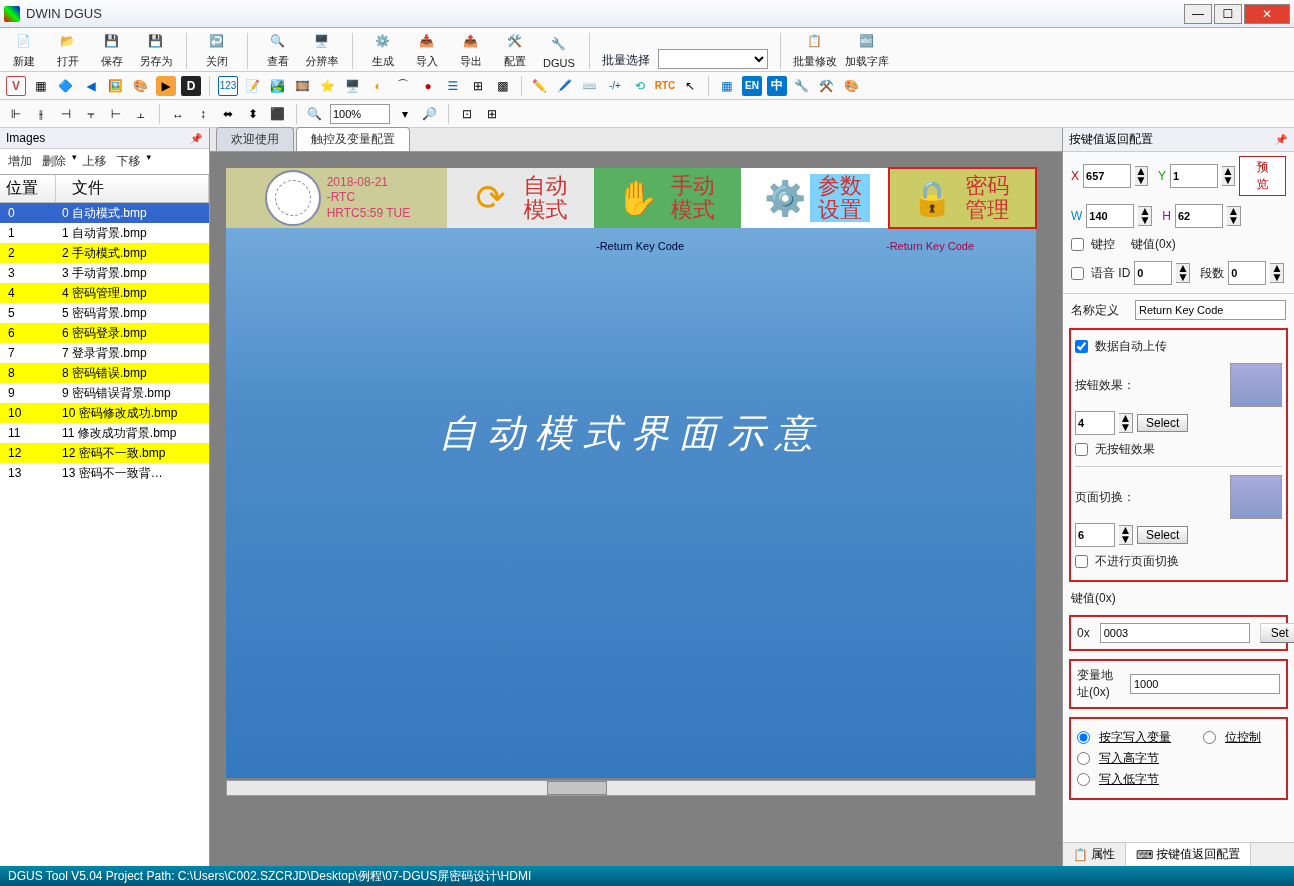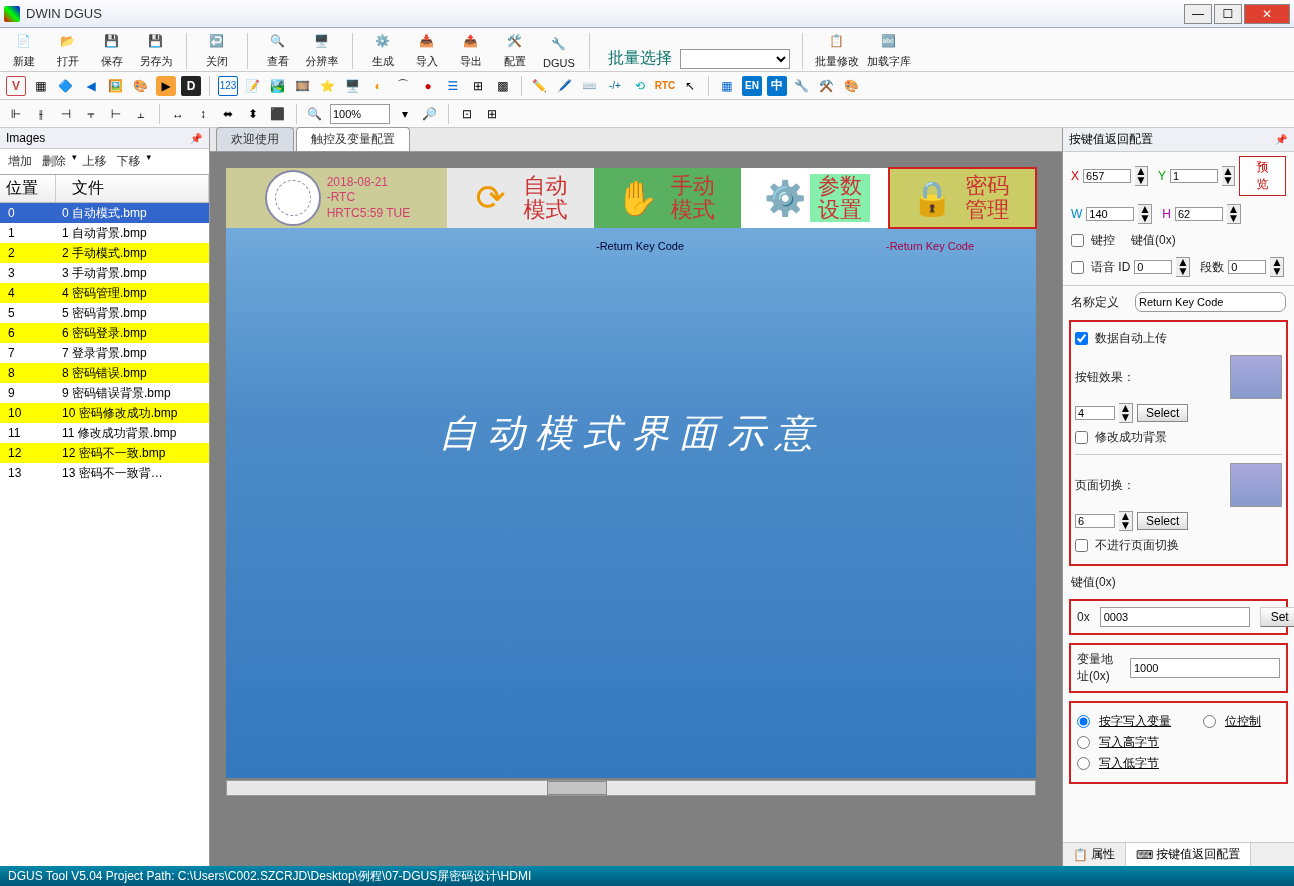--- a/index.html
+++ b/index.html
@@ -12,21 +12,21 @@
 .titlebar .spacer { flex: 1; }
 .winbtn { width: 28px; height: 20px; display: inline-flex; align-items: center; justify-content: center; margin-left: 2px; border: 1px solid #888; background: #eee; }
 .winbtn.close { background: #e04030; color: #fff; width: 46px; }
 
 
 .toolbar { background: #fafafa; border-bottom: 1px solid #ccc; padding: 2px 6px; display: flex; align-items: flex-end; gap: 8px; height: 44px; }
 .tbtn { display: flex; flex-direction: column; align-items: center; gap: 1px; cursor: pointer; min-width: 36px; }
 .tbtn .ic { width: 24px; height: 24px; display: flex; align-items: center; justify-content: center; }
 .tbtn span { font-size: 11px; color: #222; white-space: nowrap; }
 .tsep { width: 1px; height: 36px; background: #ccc; margin: 0 4px; }
-.batch-label { font-size: 16px; color: #0f766e; margin-left: 6px; }
+.batch-label { font-size: 12px; color: #0f172a; }
 .batch-combo { width: 110px; height: 20px; border: 1px solid #999; background: #fff; }
 
 
 .iconstrip { background: #fafafa; border-bottom: 1px solid #ccc; padding: 3px 6px; display: flex; align-items: center; gap: 5px; height: 28px; }
 .iconstrip:nth-of-type(4) { height: 28px; }
 .isbtn { width: 20px; height: 20px; display: flex; align-items: center; justify-content: center; border-radius: 2px; cursor: pointer; }
 .issep { width: 1px; height: 20px; background: #ccc; margin: 0 3px; }
 .zoom-combo { width: 60px; height: 20px; border: 1px solid #999; background: #fff; font-size: 11px; padding: 0 2px; }
 
 
@@ -74,21 +74,21 @@
 .canvas-title { position: absolute; top: 240px; left: 0; right: 0; text-align: center; font-size: 38px; color: #fff; font-style: italic; font-family: "KaiTi", serif; letter-spacing: 10px; }
 .canvas-slider { position: absolute; bottom: -18px; left: 0; right: 0; height: 16px; background: #e8e8e8; border: 1px solid #999; display: flex; align-items: center; }
 .canvas-slider .thumb { width: 60px; height: 14px; background: #c4c4c4; margin-left: 320px; border: 1px solid #888; }
 
 
 .props { width: 232px; background: #fafafa; border-left: 1px solid #999; display: flex; flex-direction: column; overflow-y: auto; }
 .prop-head { background: #eef0f5; border-bottom: 1px solid #ccc; padding: 3px 6px; display: flex; align-items: center; }
 .prop-head .pin { margin-left: auto; font-size: 10px; }
 .prop-row { padding: 4px 8px; display: flex; align-items: center; gap: 4px; font-size: 12px; }
 .prop-row label { font-size: 12px; color: #222; }
-.num-input { width: 48px; height: 14px; border: 1px solid #999; padding: 0 2px; font-size: 11px; }
+.num-input { width: 48px; height: 24px; border: 1px solid #999; padding: 0 2px; font-size: 11px; font-weight: bold; }
 .spin { width: 14px; background: #eee; border: 1px solid #999; border-left: none; font-size: 7px; display: flex; flex-direction: column; height: 20px; }
 .spin div { flex: 1; text-align: center; line-height: 8px; }
 .preview-btn { margin-left: auto; color: #c00; border: 1px solid #c02020; padding: 2px 12px; background: #fff; cursor: pointer; }
 .redbox { border: 2px solid #d02020; margin: 4px 6px; padding: 6px 4px; }
 .select-btn { padding: 1px 8px; border: 1px solid #888; background: linear-gradient(#fff,#ddd); cursor: pointer; text-align: center; }
 .thumb-prev { width: 52px; height: 44px; background: linear-gradient(#aad, #89c); border: 1px solid #999; }
 .set-btn { padding: 2px 10px; border: 1px outset #ccc; background: linear-gradient(#fff,#ddd); cursor: pointer; }
 .txt-input { border: 1px solid #999; height: 20px; padding: 0 3px; font-size: 11px; }
 .radio-grp { display: flex; flex-direction: column; gap: 4px; padding: 4px 2px; }
 .radio-grp .rrow { display: flex; align-items: center; gap: 6px; text-decoration: underline; }
@@ -341,21 +341,21 @@
           <div class="tb-item tb-split tb-auto">
             <div class="ico" style="font-size:36px;color:#e90">⟳</div>
             <div class="lab2" style="color:#c33">自动<br>模式</div>
           </div>
           <div class="tb-item tb-split tb-manual">
             <div class="ico" style="font-size:34px">✋</div>
             <div class="lab2" style="color:#c33">手动<br>模式</div>
           </div>
           <div class="tb-item tb-split" style="background:#fff">
             <div class="ico" style="font-size:34px">⚙️</div>
-            <div class="lab2 tb-param-label" style="color:#c33;background:#86efac">参数<br>设置</div>
+            <div class="lab2 tb-param-label" style="color:#c33;background:#7dd3fc">参数<br>设置</div>
           </div>
           <div class="tb-item tb-split tb-pwd">
             <div class="ico" style="font-size:34px">🔒</div>
             <div class="lab2" style="color:#c33">密码<br>管理</div>
           </div>
         </div>
         <div class="return-key-label" style="left:370px">-Return Key Code</div>
         <div class="return-key-label" style="left:660px;color:#a04">-Return Key Code</div>
         <div class="canvas-title">自动模式界面示意</div>
         <div class="canvas-slider">
@@ -414,21 +414,21 @@
         </div>
       <label style="margin-left:6px">段数</label>
       <input class="num-input" style="width: 38px;" value="0">
         <div class="spin">
           <div>▲</div>
           <div>▼</div>
         </div>
     </div>
     <div class="prop-row" style="border-top:1px solid #ccc;margin-top:4px;padding-top:6px">
       <label>名称定义</label>
-      <input class="txt-input" style="flex: 1 1 0%; margin-left: 12px; border-radius: 7px;" value="Return Key Code">
+      <input class="txt-input" style="flex: 1 1 0%; margin-left: 12px;" value="Return Key Code">
     </div>
 
     <div class="redbox">
       <div class="prop-row" style="padding:2px 0">
         <input type="checkbox" checked="" style="">
         <label>数据自动上传</label>
       </div>
       <div class="prop-row" style="padding:6px 0 2px">
         <label>按钮效果：</label>
         <div style="margin-left:auto" class="thumb-prev"></div>
@@ -436,21 +436,21 @@
       <div class="prop-row" style="padding:2px 0">
         <input class="num-input" style="width: 40px;" value="4">
           <div class="spin">
             <div>▲</div>
             <div>▼</div>
           </div>
         <button class="select-btn">Select</button>
       </div>
       <div class="prop-row" style="padding:4px 0">
         <input type="checkbox" style="">
-        <label>修改成功背景</label>
+        <label>无按钮效果</label>
       </div>
       <hr style="margin:4px 0;border:none;border-top:1px solid #ccc">
       <div class="prop-row" style="padding:4px 0 2px">
         <label>页面切换：</label>
         <div style="margin-left:auto" class="thumb-prev"></div>
       </div>
       <div class="prop-row" style="padding:2px 0">
         <input class="num-input" style="width: 40px;" value="6">
           <div class="spin">
             <div>▲</div>

